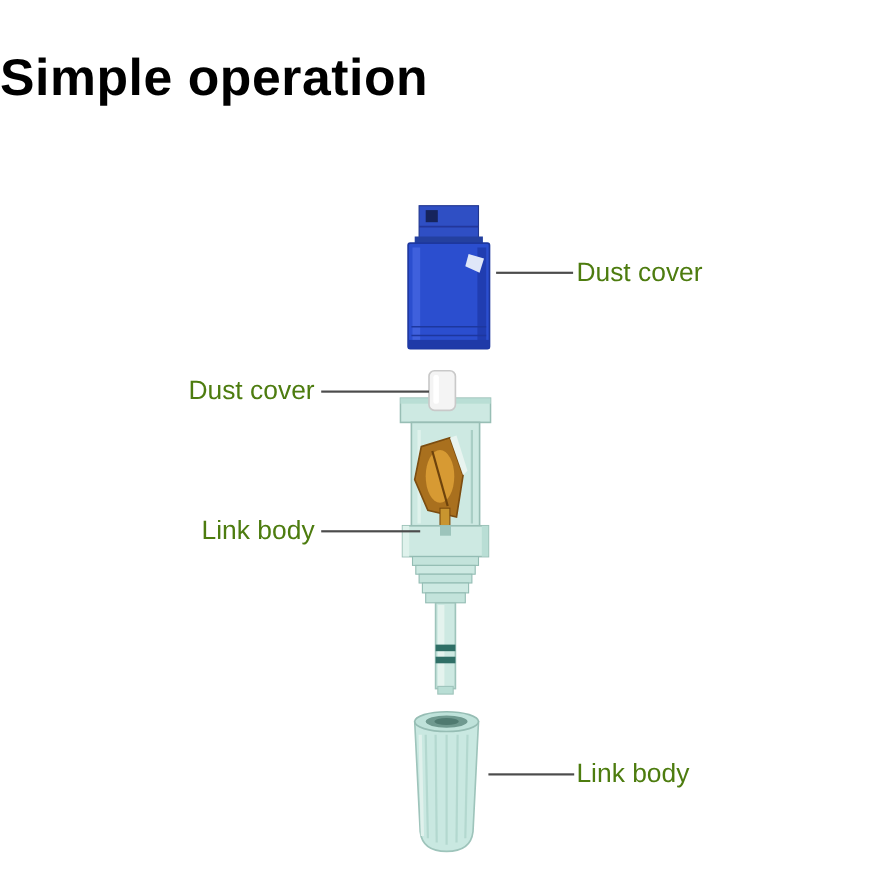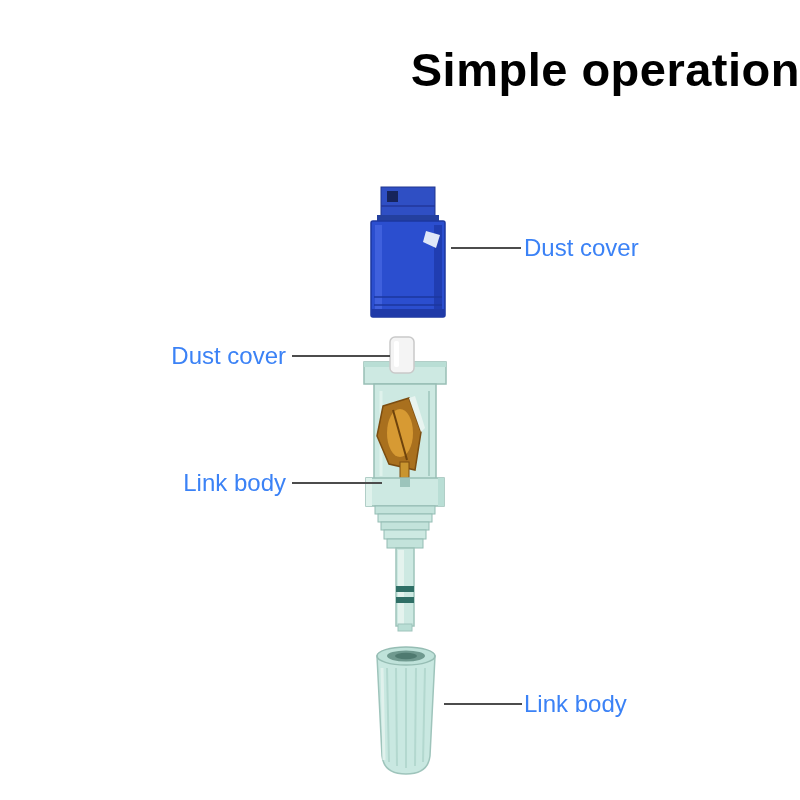--- a/index.html
+++ b/index.html
@@ -4,32 +4,32 @@
 <style>
   * { margin:0; padding:0; box-sizing:border-box; }
   html, body { background:#ffffff; }
   .page {
     position:relative; width:800px; height:800px; margin:0 auto;
     background:#ffffff; overflow:hidden;
     font-family:"Liberation Sans", sans-serif;
   }
   .title {
     position:absolute; top:42px; left:0; width:100%;
-    text-align:right; font-size:47px; font-weight:700; color:#000;
+    text-align:left; font-size:47px; font-weight:700; color:#000;
     letter-spacing:0.5px;
   }
   .subtitle {
     position:absolute; top:120px; left:0; width:100%;
     text-align:center; font-size:22px; font-weight:400; color:#151515;
   }
   .part { position:absolute; line-height:0; }
   .part svg { display:block; }
   .callout-line { position:absolute; height:2px; background:#4c4c4c; }
   .callout-label {
-    position:absolute; font-size:24px; color:#3b82f6; white-space:nowrap;
+    position:absolute; font-size:24px; color:#4d7c0f; white-space:nowrap;
     line-height:28px;
   }
   .label-left { right:514px; text-align:right; }
   .label-right { left:524px; text-align:left; }
 </style>
 </head>
 <body>
 
 <div class="page">
 

